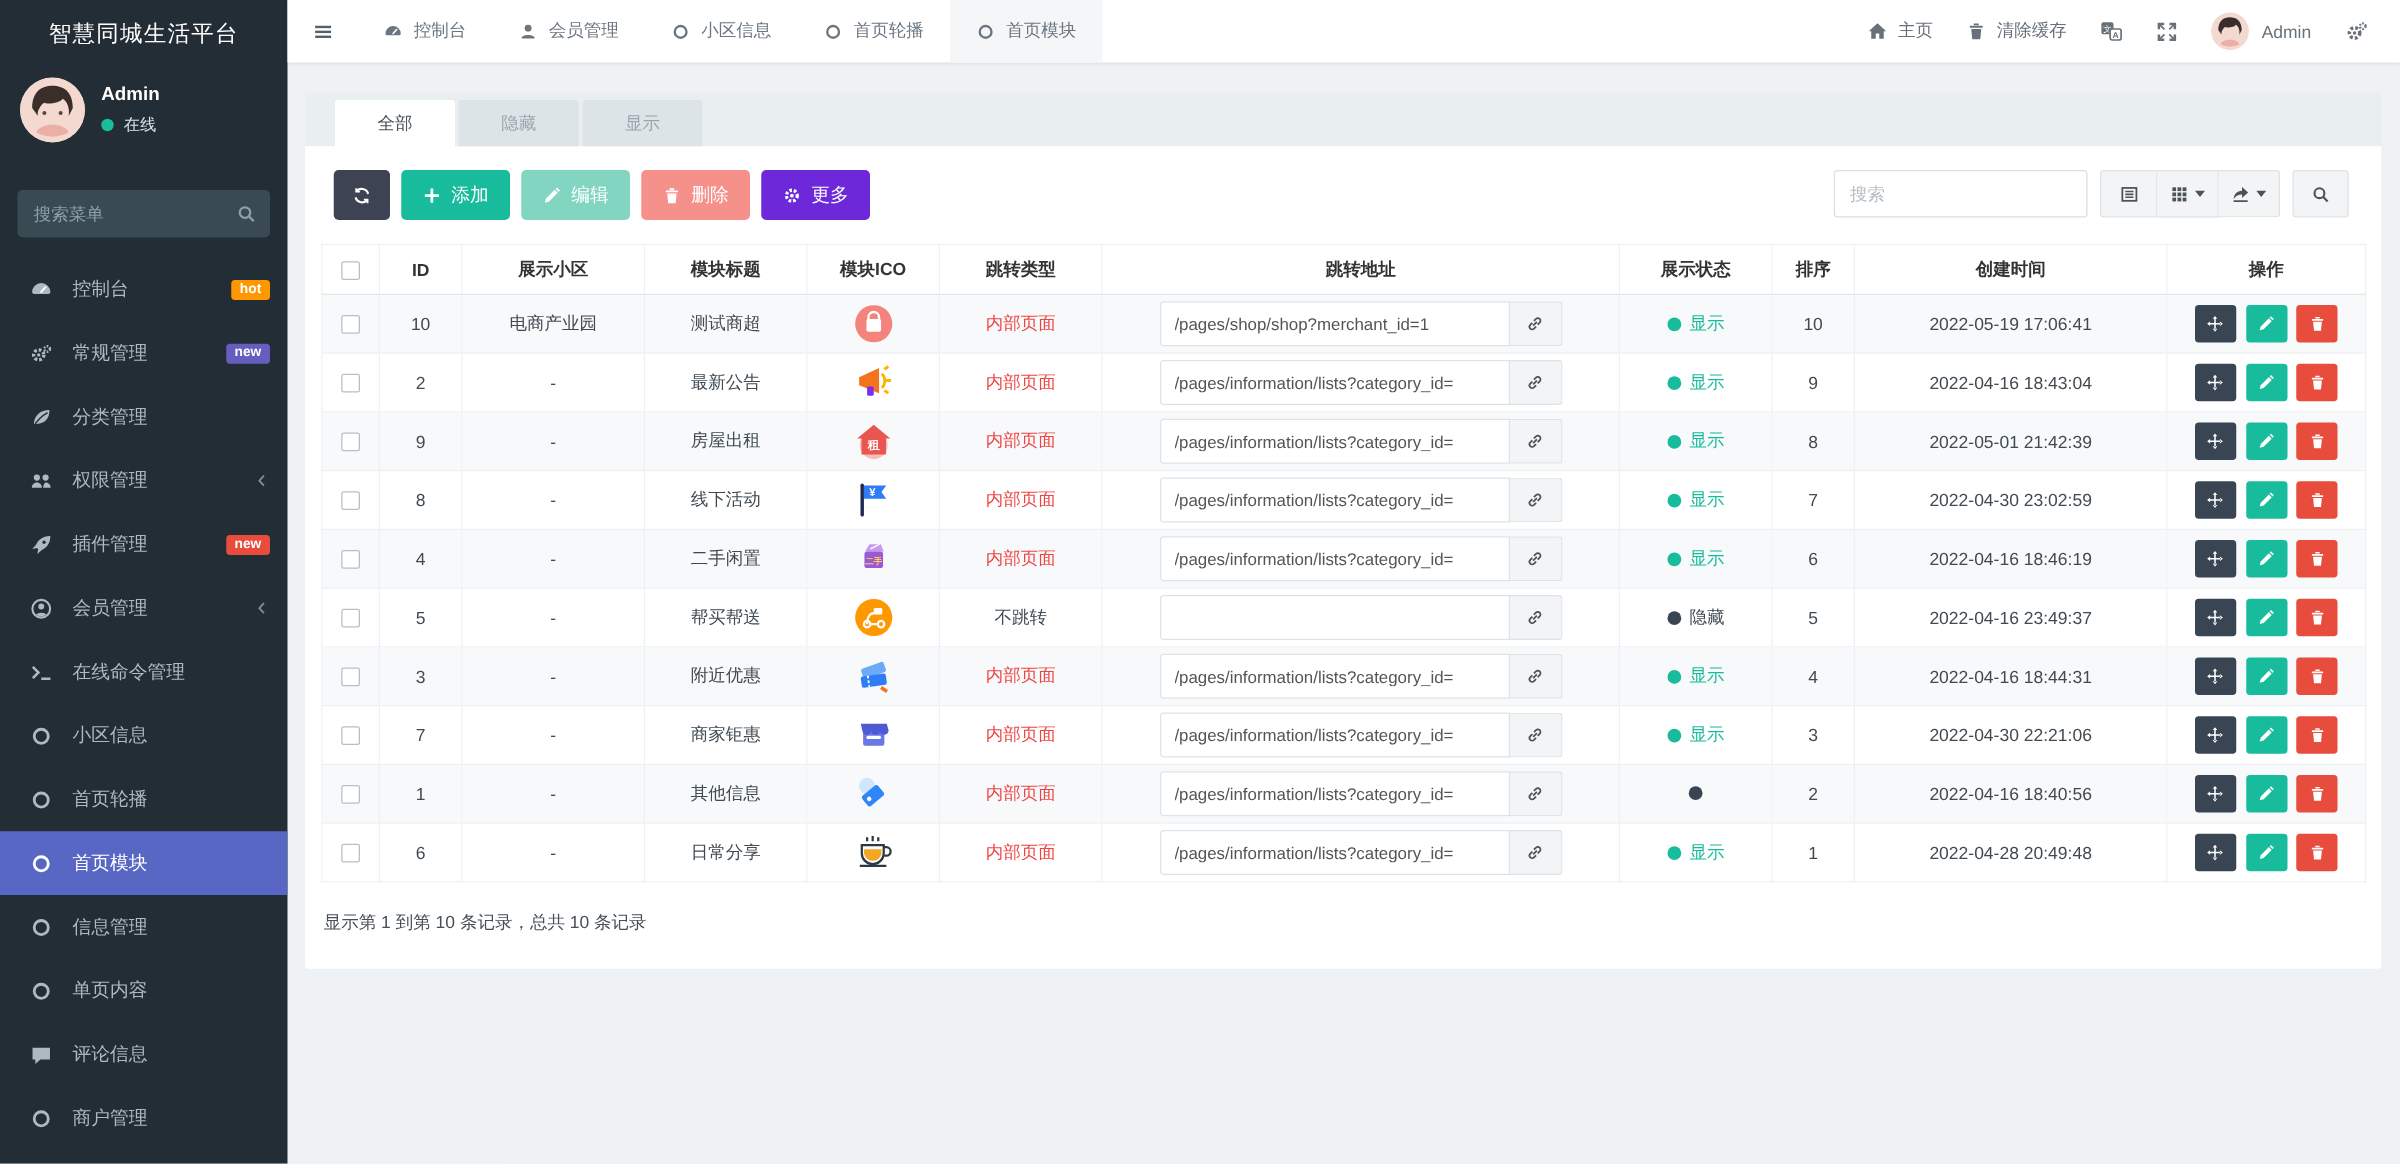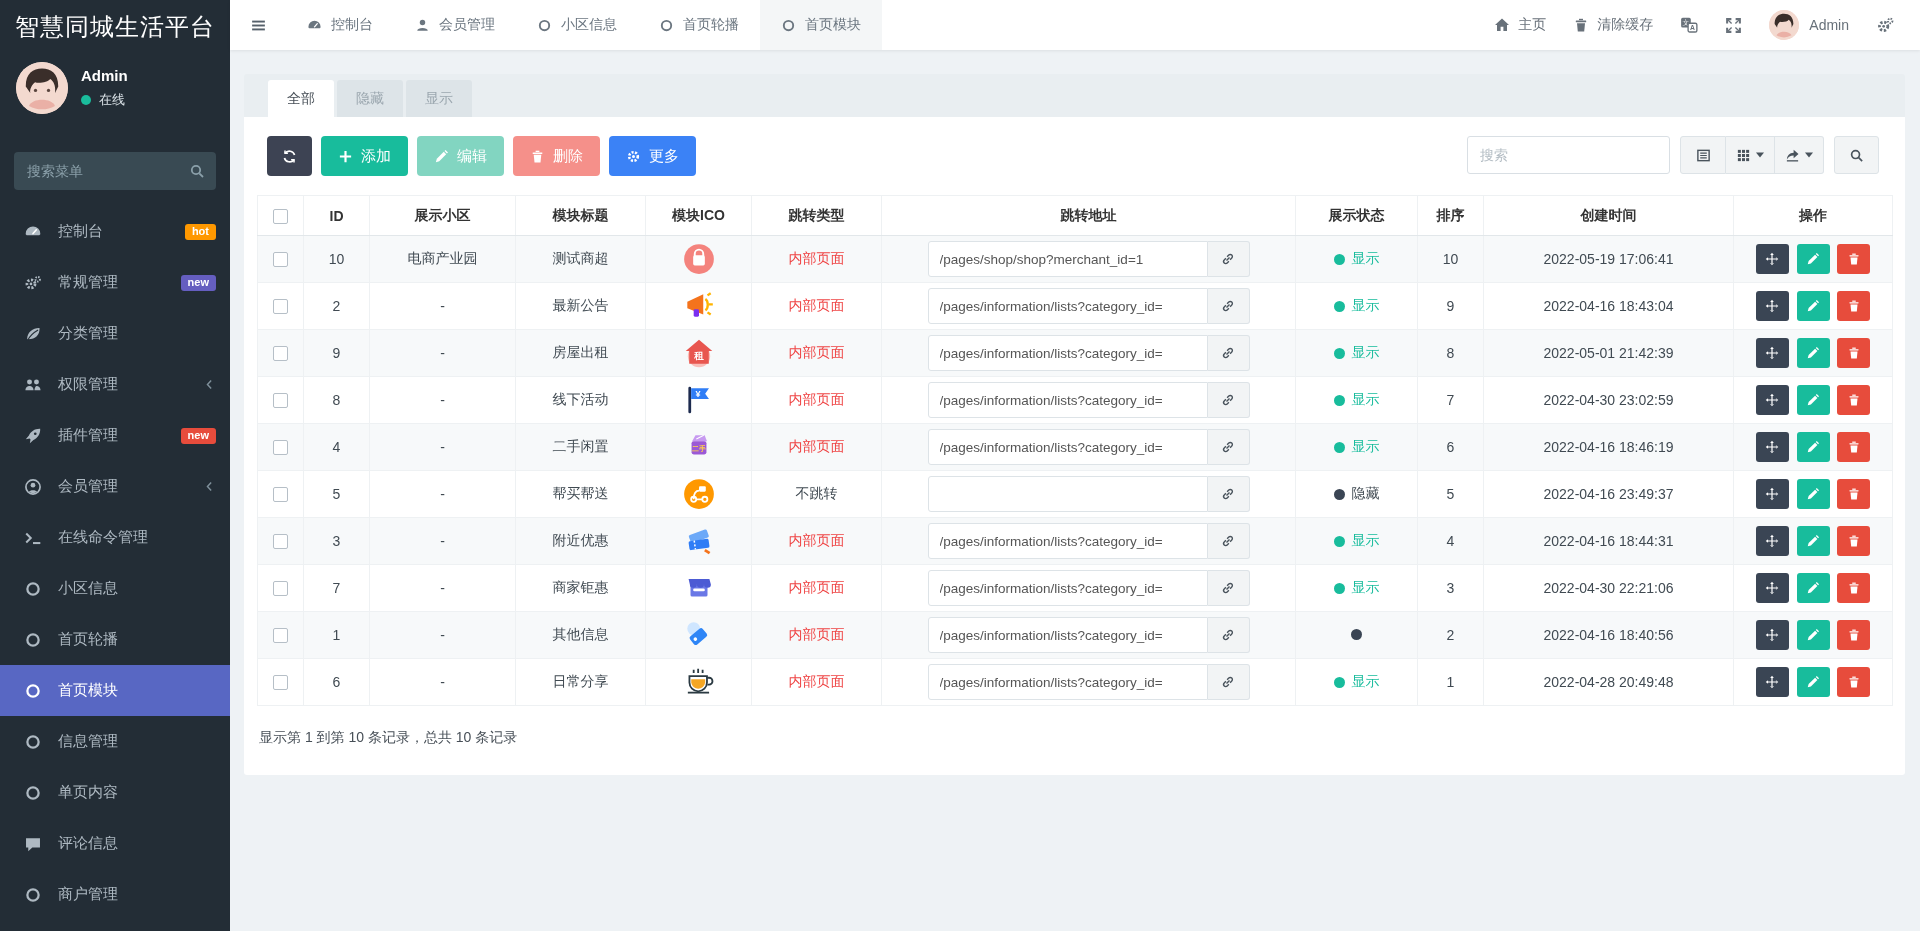--- a/index.html
+++ b/index.html
@@ -7,21 +7,21 @@
   body {
     width:1920px; height:931px; overflow:hidden;
     font-family:"Liberation Sans","DejaVu Sans",sans-serif;
     background:#eef2f5; font-size:14px; color:#404a52;
   }
   svg { width:100%; height:100%; display:block; }
   .app { display:flex; width:100%; height:100%; }
 
   
   .sidebar { width:230px; flex-shrink:0; background:#232d36; color:#aeb9c2; display:flex; flex-direction:column; }
-  .brand { height:54px; display:flex; align-items:center; justify-content:center; color:#fff; font-size:24px; letter-spacing:1px; }
+  .brand { height:54px; display:flex; align-items:center; justify-content:center; color:#fff; font-size:18px; letter-spacing:1px; }
   .user-panel { display:flex; align-items:center; gap:13px; padding:8px 18px 14px 16px; }
   .avatar-lg { width:52px; height:52px; border-radius:50%; overflow:hidden; flex-shrink:0; background:#f3d9cf; }
   .user-name { color:#fff; font-weight:bold; font-size:15px; margin-bottom:7px; }
   .user-status { font-size:13px; color:#dbe3e8; display:flex; align-items:center; gap:8px; }
   .dot-online { width:10px; height:10px; border-radius:50%; background:#1abc9c; }
   .menu-search { margin:24px 14px 16px; position:relative; }
   .menu-search input { width:100%; background:#394a53; border:none; border-radius:4px; height:38px; padding:0 36px 0 13px; color:#cfd8dc; font-size:14px; font-family:inherit; outline:none; }
   .menu-search input::placeholder { color:#8ba0aa; }
   .search-ic { position:absolute; right:11px; top:11px; width:16px; height:16px; color:#8ba0aa; }
   .menu { flex:1; overflow:hidden; }
@@ -44,33 +44,33 @@
   .t-ic { width:15px; height:15px; display:inline-flex; color:#6b7680; }
   .nav-right { display:flex; align-items:center; gap:27px; padding-right:26px; color:#68717a; }
   .nav-link { display:flex; align-items:center; gap:8px; cursor:pointer; font-size:14px; }
   .nav-ic { width:16px; height:16px; display:inline-flex; color:#68717a; }
   .avatar-sm { width:30px; height:30px; border-radius:50%; overflow:hidden; background:#f3d9cf; }
   .nav-user { display:flex; align-items:center; gap:10px; cursor:pointer; }
 
   
   .content { flex:1; padding:24px 15px 0 14px; }
   .filter-tabs { background:#e9eef1; display:flex; gap:3px; padding:6px 0 0 24px; height:43px; border-radius:3px 3px 0 0; }
-  .f-tab { padding:0 19px; display:flex; align-items:center; font-size:14px; color:#9aa6ae; background:#dde4e8; cursor:pointer; border-radius:3px 3px 0 0; }
+  .f-tab { padding:0 34px; display:flex; align-items:center; font-size:14px; color:#9aa6ae; background:#dde4e8; cursor:pointer; border-radius:3px 3px 0 0; }
   .f-tab.active { background:#fff; color:#474f57; }
   .panel { background:#fff; padding:19px 13px 28px; border-radius:0 0 3px 3px; }
 
   .toolbar { display:flex; justify-content:space-between; align-items:flex-start; margin-bottom:19px; }
   .tb-left { display:flex; gap:9px; padding-left:10px; }
   .btn { height:40px; border:none; border-radius:4px; color:#fff; font-size:15px; display:inline-flex; align-items:center; gap:8px; padding:0 17px; cursor:pointer; font-family:inherit; }
   .btn-ic { width:15px; height:15px; display:inline-flex; }
   .btn-refresh { background:#3d4353; width:45px; justify-content:center; padding:0; }
   .btn-add { background:#18bc9c; }
   .btn-edit { background:#82d5c1; }
   .btn-del { background:#f5908a; }
-  .btn-more { background:#3b82f6; }
+  .btn-more { background:#6d28d9; }
 
   .tb-right { display:flex; align-items:center; gap:10px; padding-right:13px; }
   .search-input { width:203px; height:38px; border:1px solid #d9dfe4; border-radius:3px; padding:0 12px; font-size:14px; color:#4d7c0f; font-family:inherit; outline:none; }
   .search-input::placeholder { color:#b4bdc4; }
   .btn-group { display:flex; }
   .icon-btn { height:38px; min-width:46px; padding:0 10px; background:#f2f4f5; border:1px solid #dde3e7; display:flex; align-items:center; justify-content:center; gap:5px; color:#49535c; cursor:pointer; }
   .btn-group .icon-btn + .icon-btn { border-left:none; }
   .btn-group .icon-btn:first-child { border-radius:3px 0 0 3px; }
   .btn-group .icon-btn:last-child { border-radius:0 3px 3px 0; }
   .icon-btn.single { border-radius:3px; min-width:45px; }

